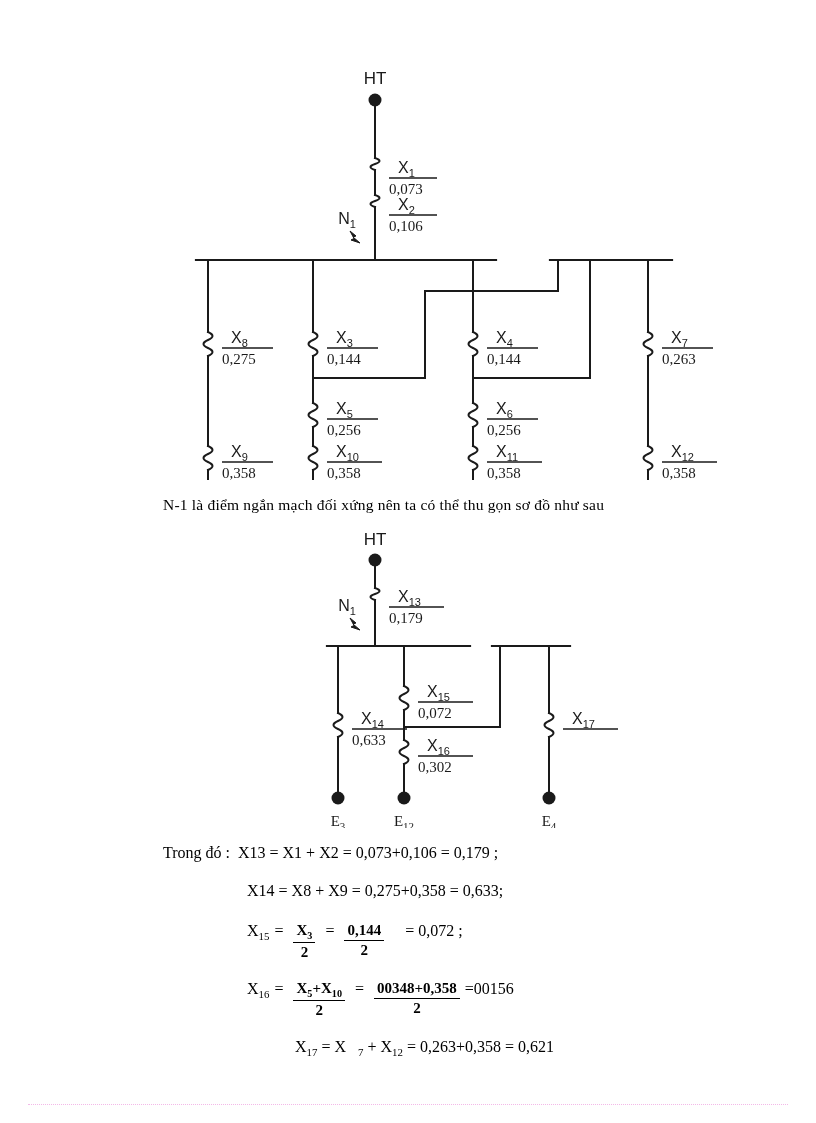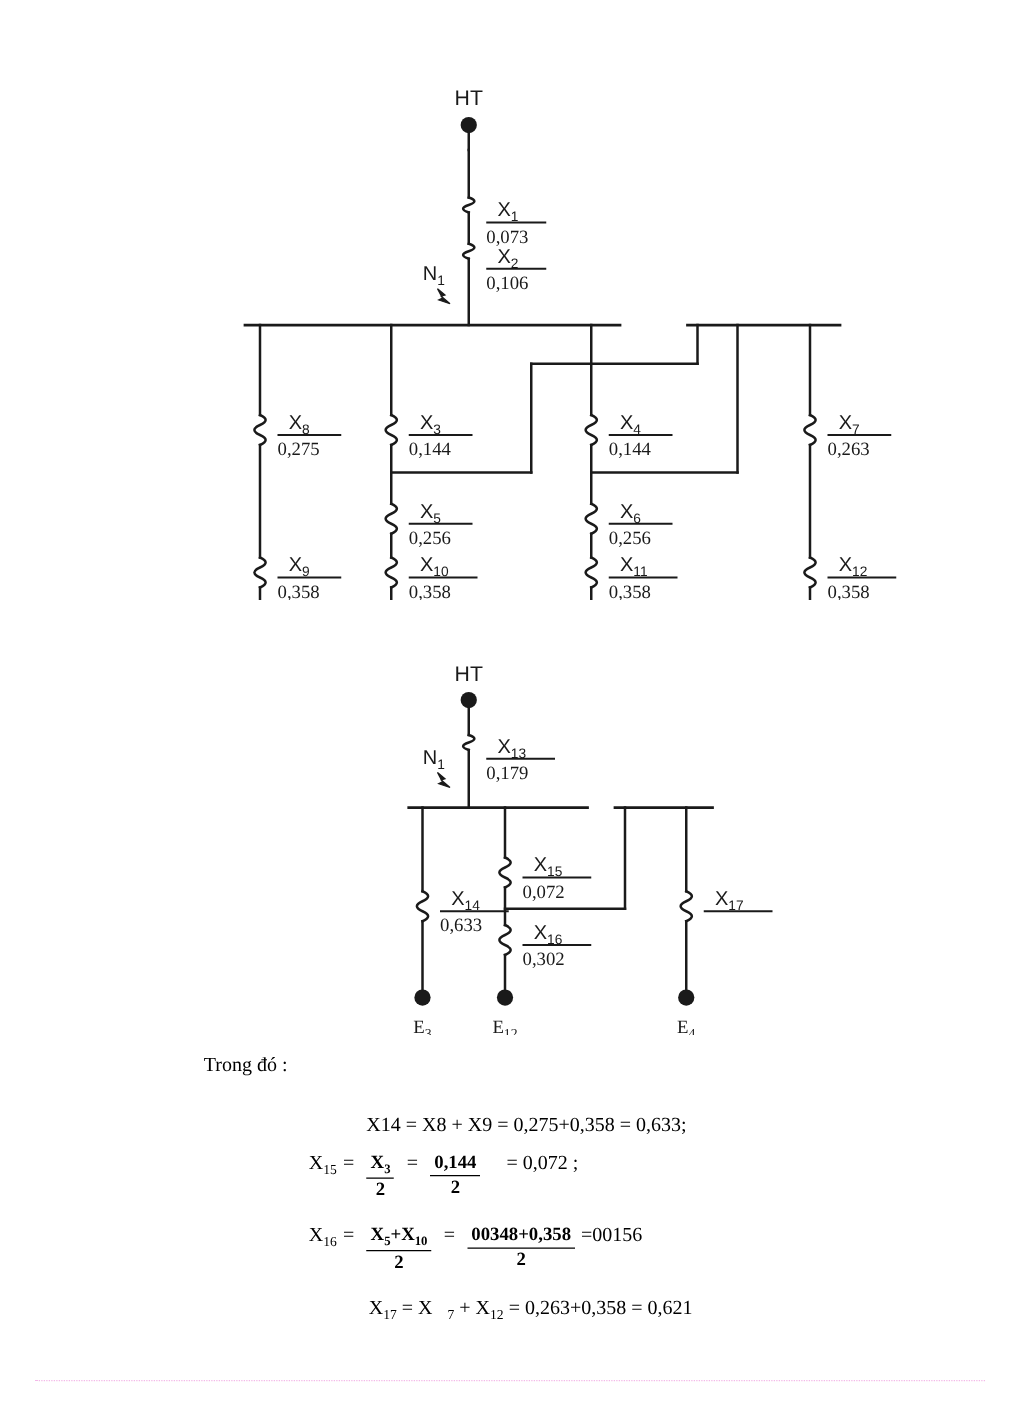--- a/index.html
+++ b/index.html
@@ -34,21 +34,21 @@
     font-family: "Liberation Serif", serif;
     font-size: 15.5px;
     letter-spacing: 0.2px;
     white-space: nowrap;
   }
   #caption-middle { left: 163px; top: 496px; }
 
   .eq-block { position: absolute; left: 0; top: 840px; width: 816px; }
   .eq-row { position: absolute; white-space: nowrap; display: flex; }
   #eq-0 { left: 163px; top: 4px; }
-  #eq-1 { left: 247px; top: 52px; margin-left: 46px; }
+  #eq-1 { left: 247px; top: 42px; }
   #eq-2 { left: 247px; top: 82px; }
   #eq-3 { left: 247px; top: 140px; }
   #eq-4 { left: 247px; top: 198px; margin-left: 48px; }
 
   .lbl { font-family: "Liberation Serif", serif; }
   sub { font-size: 0.68em; }
 
   
   .frac {
     display: inline-flex;
@@ -267,20 +267,21 @@
       <tspan>E</tspan><tspan dy="4" font-size="11">1</tspan>
     </text>
     <text x="473" y="476" font-size="15" text-anchor="middle" class="tx-val" fill="#1a1a1a">
       <tspan>E</tspan><tspan dy="4" font-size="11">2</tspan>
     </text>
     <text x="648" y="476" font-size="15" text-anchor="middle" class="tx-val" fill="#1a1a1a">
       <tspan>E</tspan><tspan dy="4" font-size="11">4</tspan>
     </text>
   </svg>
 
+  <div class="caption" id="caption-middle">N-1 là điểm ngắn mạch đối xứng nên ta có thể thu gọn sơ đồ như sau</div>
 
   <svg id="diagram-2" class="diagram" width="816" height="300" viewBox="0 0 816 300">
     <g stroke="#1a1a1a" stroke-width="2" fill="none" stroke-linecap="square">
 
       <line x1="375" y1="32" x2="375" y2="60"></line>
       <line x1="375" y1="72" x2="375" y2="118"></line>
 
       <line x1="327" y1="118" x2="470" y2="118" stroke-width="2.2"></line>
 
       <line x1="492" y1="118" x2="570" y2="118" stroke-width="2.2"></line>
@@ -369,20 +370,21 @@
     <text x="549" y="298" font-size="15" text-anchor="middle" class="tx-val" fill="#1a1a1a">
       <tspan>E</tspan><tspan dy="4" font-size="11">4</tspan>
     </text>
   </svg>
 
   <div class="eq-block">
 
     <div class="eq-row" id="eq-0">
       <span class="lbl">Trong đó :</span>
       <span style="width:8px"></span>
+      <span class="lbl">X13 = X1 + X2 = 0,073+0,106 = 0,179 ;</span>
     </div>
 
     <div class="eq-row" id="eq-1">
       <span class="lbl">X14 = X8 + X9 = 0,275+0,358 = 0,633;</span>
     </div>
 
     <div class="eq-row" id="eq-2">
       <span class="lbl">X<sub>15</sub></span>
       <span class="op">=</span>
       <span class="frac">

